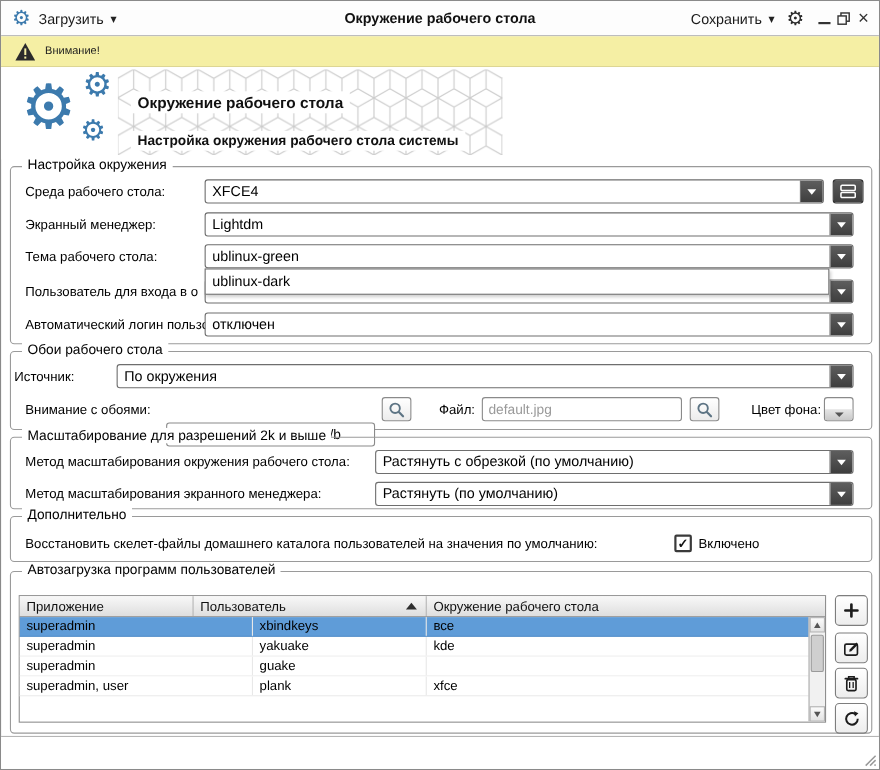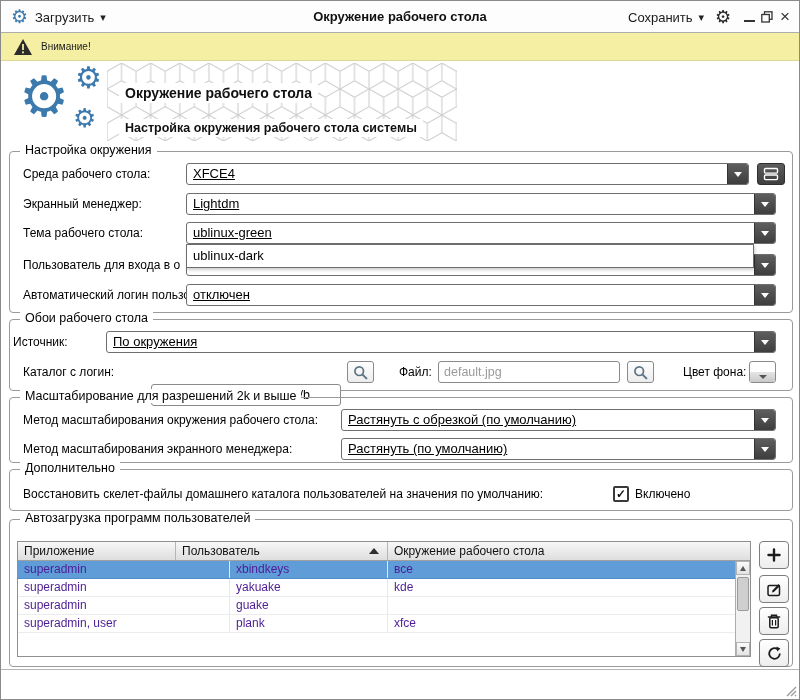--- a/index.html
+++ b/index.html
@@ -43,21 +43,21 @@
   .g1 { left:8px; top:150px; width:784px; height:162px; }
   .g2 { left:8px; top:318px; width:784px; height:72px; }
   .g3 { left:8px; top:396px; width:784px; height:66px; }
   .g4 { left:8px; top:468px; width:784px; height:42px; }
   .g5 { left:8px; top:518px; width:784px; height:148px; }
 
   .lbl { position:absolute; height:22px; line-height:22px; font-size:12px; color:#000; white-space:nowrap; }
 
   
   .combo { position:absolute; height:22px; background:#fff; border:1px solid #6e6e6e; border-radius:3px; display:flex; align-items:stretch; }
-  .combo-value { flex:1; padding:0 6px; font-size:13px; line-height:20px; white-space:nowrap; overflow:hidden; color:#000;text-decoration:underline; }
+  .combo-value { flex:1; padding:0 6px; font-size:13px; line-height:20px; white-space:nowrap; overflow:hidden; color:#000; }
   .combo-btn { width:21px; background:linear-gradient(#5e5e5e,#3e3e3e); border-left:1px solid #333; border-radius:0 2px 2px 0; display:flex; align-items:center; justify-content:center; }
   .tri-w { width:0; height:0; border-left:4px solid transparent; border-right:4px solid transparent; border-top:5px solid #fff; }
 
   .dropdown { position:absolute; left:185px; top:243px; width:568px; height:24px; background:#fff; border:1px solid #6e6e6e; z-index:5; box-shadow:1px 2px 3px rgba(0,0,0,.2); }
   .dd-item { height:22px; line-height:22px; padding:0 6px; font-size:13px; color:#000; }
 
   .dark-btn { position:absolute; left:756px; top:162px; width:28px; height:22px; background:linear-gradient(#5c5c5c,#3f3f3f); border:1px solid #2f2f2f; border-radius:3px; display:flex; align-items:center; justify-content:center; }
 
   
   .txt { position:absolute; height:22px; border:1px solid #8a8a8a; border-radius:3px; padding:0 5px; font-size:12.5px; font-family:inherit; color:#000; background:#fff; }
@@ -71,21 +71,21 @@
   .checkbox { position:absolute; left:612px; top:485px; width:16px; height:16px; border:2px solid #3a3a3a; border-radius:2px; background:#fff; display:flex; align-items:center; justify-content:center; font-size:12px; font-weight:bold; color:#111; }
 
   
   .table { position:absolute; left:16px; top:540px; width:734px; height:116px; border:1px solid #8f8f8f; background:#fff; }
   .thead { display:flex; height:19px; background:linear-gradient(#f8f8f8,#dedede); border-bottom:1px solid #9f9f9f; }
   .th { font-size:12px; line-height:18px; padding:0 6px; border-right:1px solid #b5b5b5; color:#111; position:relative; white-space:nowrap; overflow:hidden; }
   .th.c1 { width:212px; } .th.c2 { width:158px; } .th.c3 { flex:1; border-right:none; }
   .sort-asc { position:absolute; right:8px; top:6px; width:0; height:0; border-left:5px solid transparent; border-right:5px solid transparent; border-bottom:6px solid #2e2e2e; }
   .trow { display:flex; height:18px; border-bottom:1px solid #ececec; background:#fff; }
   .trow.selected { background:#5f9cd8; border-bottom-color:#4f8cc8; }
-  .td { font-size:12px; line-height:17px; padding:0 6px; border-right:1px solid #e8e8e8; white-space:nowrap; overflow:hidden; color:#4c1d95; }
+  .td { font-size:12px; line-height:17px; padding:0 6px; border-right:1px solid #e8e8e8; white-space:nowrap; overflow:hidden; color:#000000; }
   .td.c1 { width:212px; } .td.c2 { width:158px; } .td.c3 { flex:1; border-right:none; }
   .vscroll { position:absolute; top:19px; right:0; bottom:0; width:15px; background:#f1f1f1; border-left:1px solid #ababab; }
   .sb-btn { position:absolute; left:0; right:0; height:14px; background:linear-gradient(#fbfbfb,#e3e3e3); border:1px solid #b3b3b3; display:flex; align-items:center; justify-content:center; }
   .sb-up { top:0; } .sb-dn { bottom:0; }
   .tri-up { width:0;height:0;border-left:3.5px solid transparent;border-right:3.5px solid transparent;border-bottom:5px solid #555; }
   .tri-dn { width:0;height:0;border-left:3.5px solid transparent;border-right:3.5px solid transparent;border-top:5px solid #555; }
   .sb-thumb { position:absolute; left:1px; right:1px; top:16px; height:34px; background:#cfcfcf; border:1px solid #9a9a9a; border-radius:2px; }
 
   .tool-btn { position:absolute; left:758px; width:30px; height:28px; border:1px solid #7d7d7d; border-radius:4px; background:linear-gradient(#ffffff,#ededed); display:flex; align-items:center; justify-content:center; }
   .tb-add { top:540px; } .tb-edit { top:574px; } .tb-del { top:606px; } .tb-ref { top:638px; }
@@ -212,21 +212,21 @@
   </div>
 
   <span class="lbl" style="left:12px;top:330px">Источник:</span>
   <div class="combo" style="left:105px;top:330px;width:670px">
     <span class="combo-value">По окружения</span>
     <span class="combo-btn">
         <i class="tri-w"></i>
       </span>
   </div>
 
-  <span class="lbl" style="left:22px;top:360px">Каталог с логин:</span>
+  <span class="lbl" style="left:22px;top:360px">Внимание с обоями:</span>
   <input class="txt" style="left: 150px; top: 360px; width: 190px; margin-top: 23px;" value="/mnt/livedata/ublinux-data/b">
   <div class="sbtn" style="left:346px;top:360px">
     <svg width="15" height="15" viewBox="0 0 15 15">
       <circle cx="6.2" cy="6.2" r="4.3" fill="none" stroke="#5d7484" stroke-width="1.7"></circle>
       <line x1="9.6" y1="9.6" x2="13.4" y2="13.4" stroke="#5d7484" stroke-width="2" stroke-linecap="round"></line>
     </svg>
   </div>
   <span class="lbl" style="left:398px;top:360px">Файл:</span>
   <input class="txt" style="left: 437px; top: 360px; width: 182px;" placeholder="default.jpg">
   <div class="sbtn" style="left:626px;top:360px">

